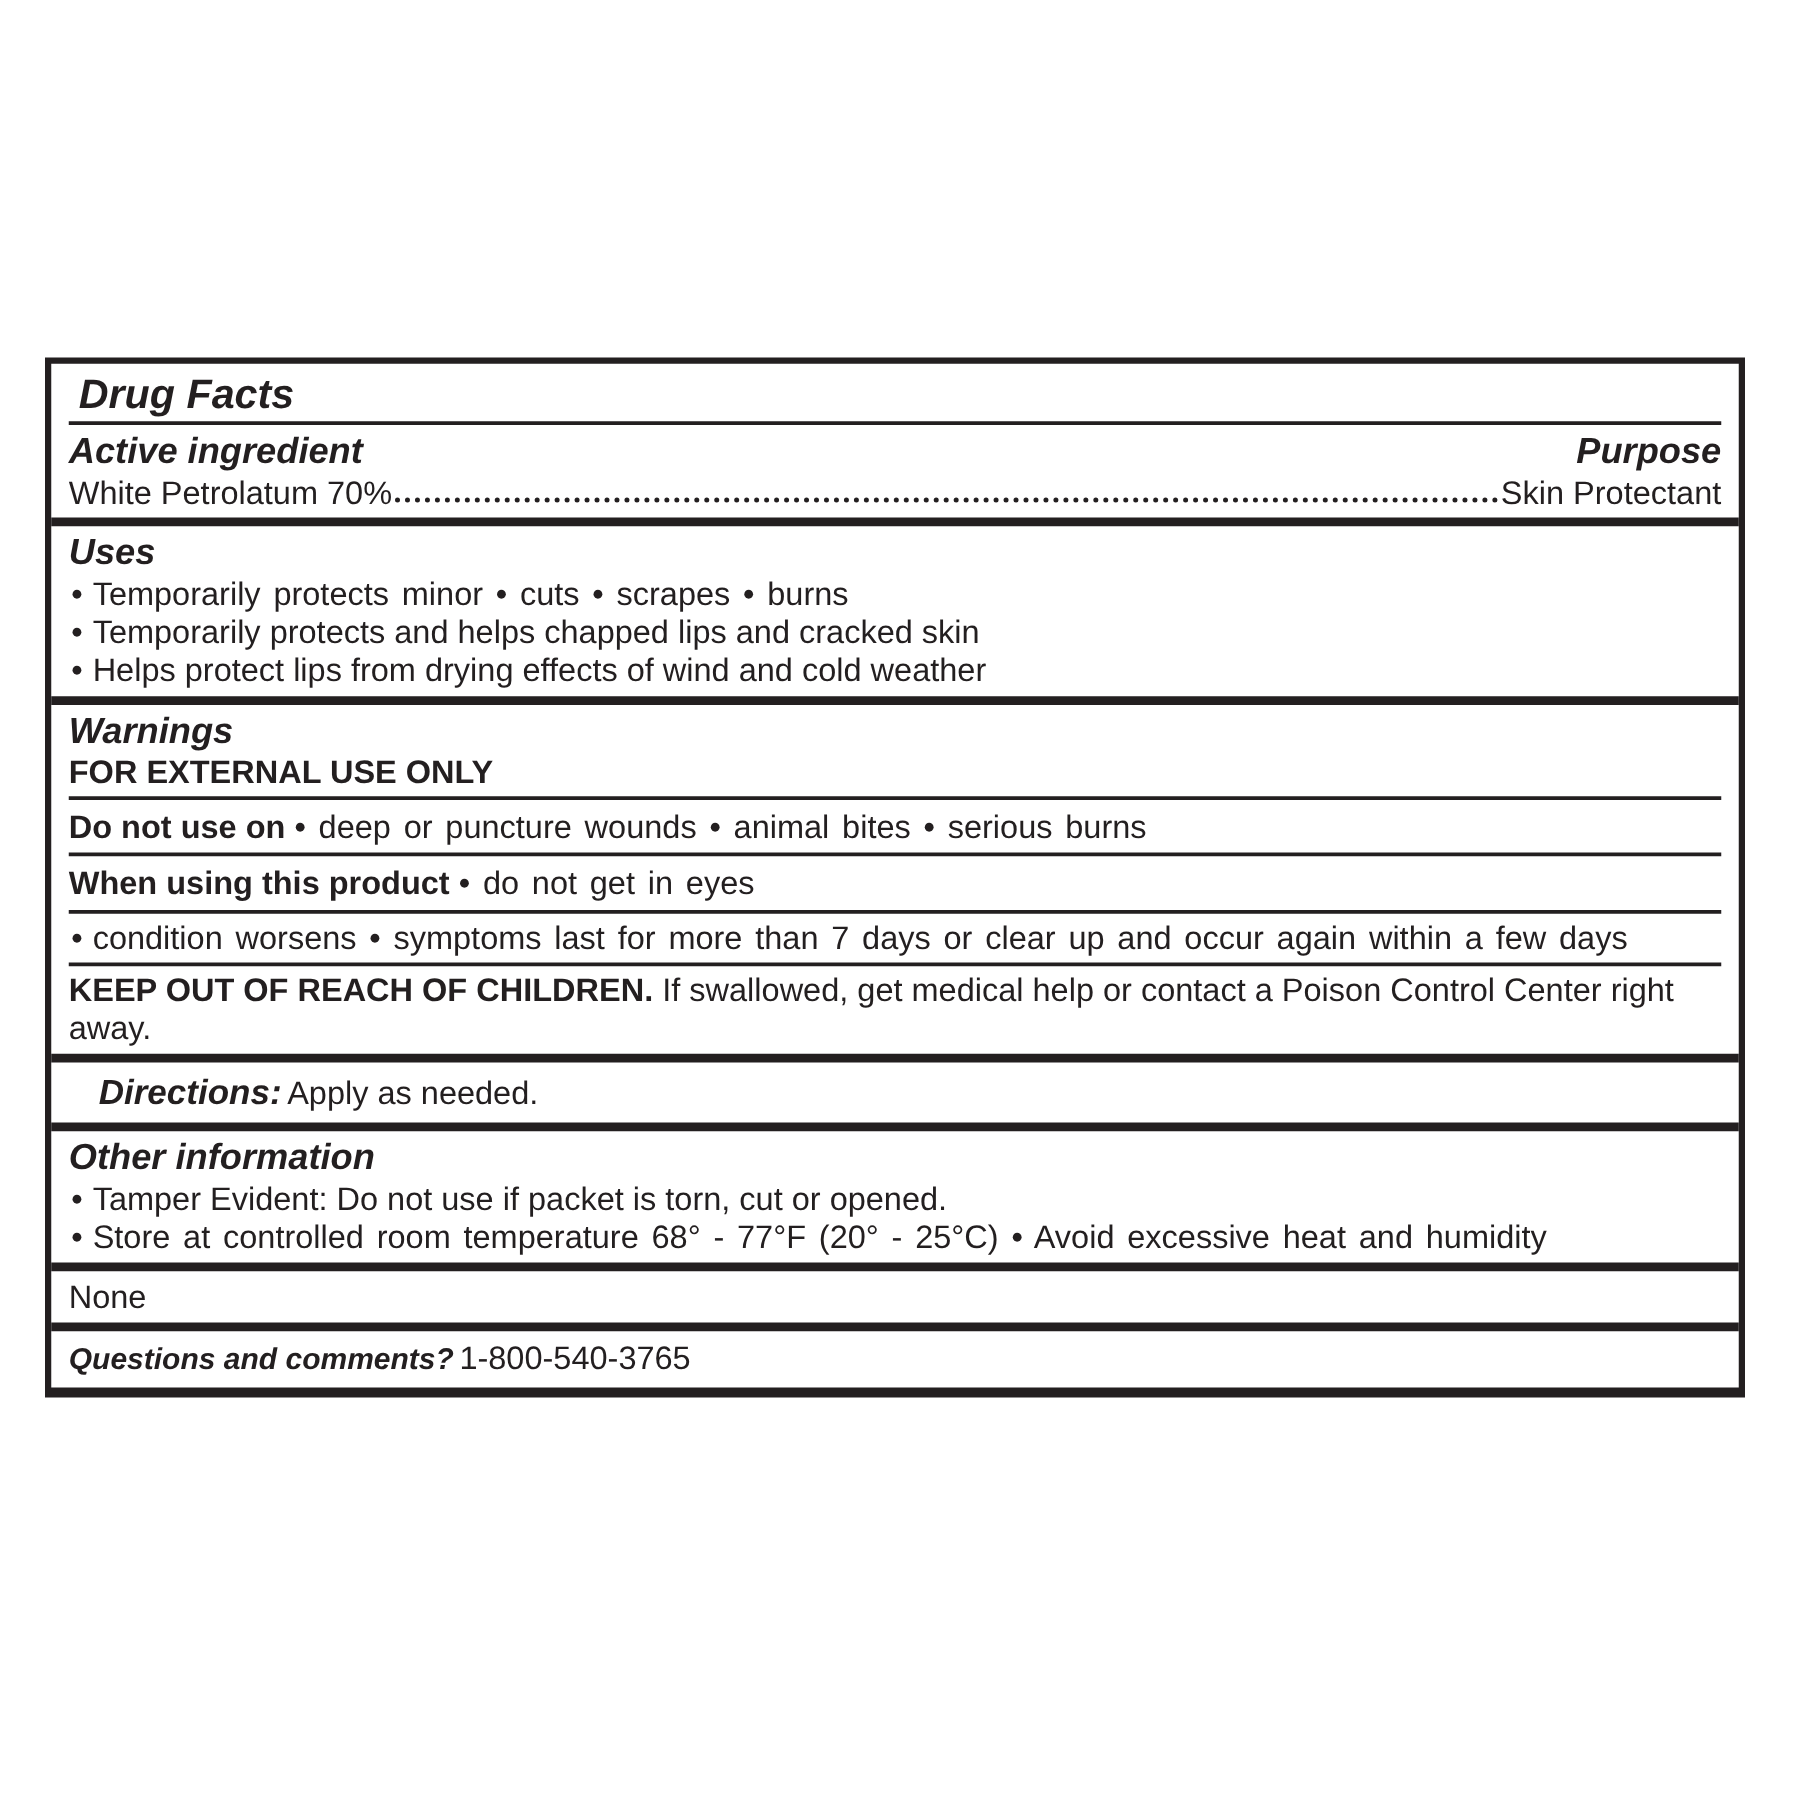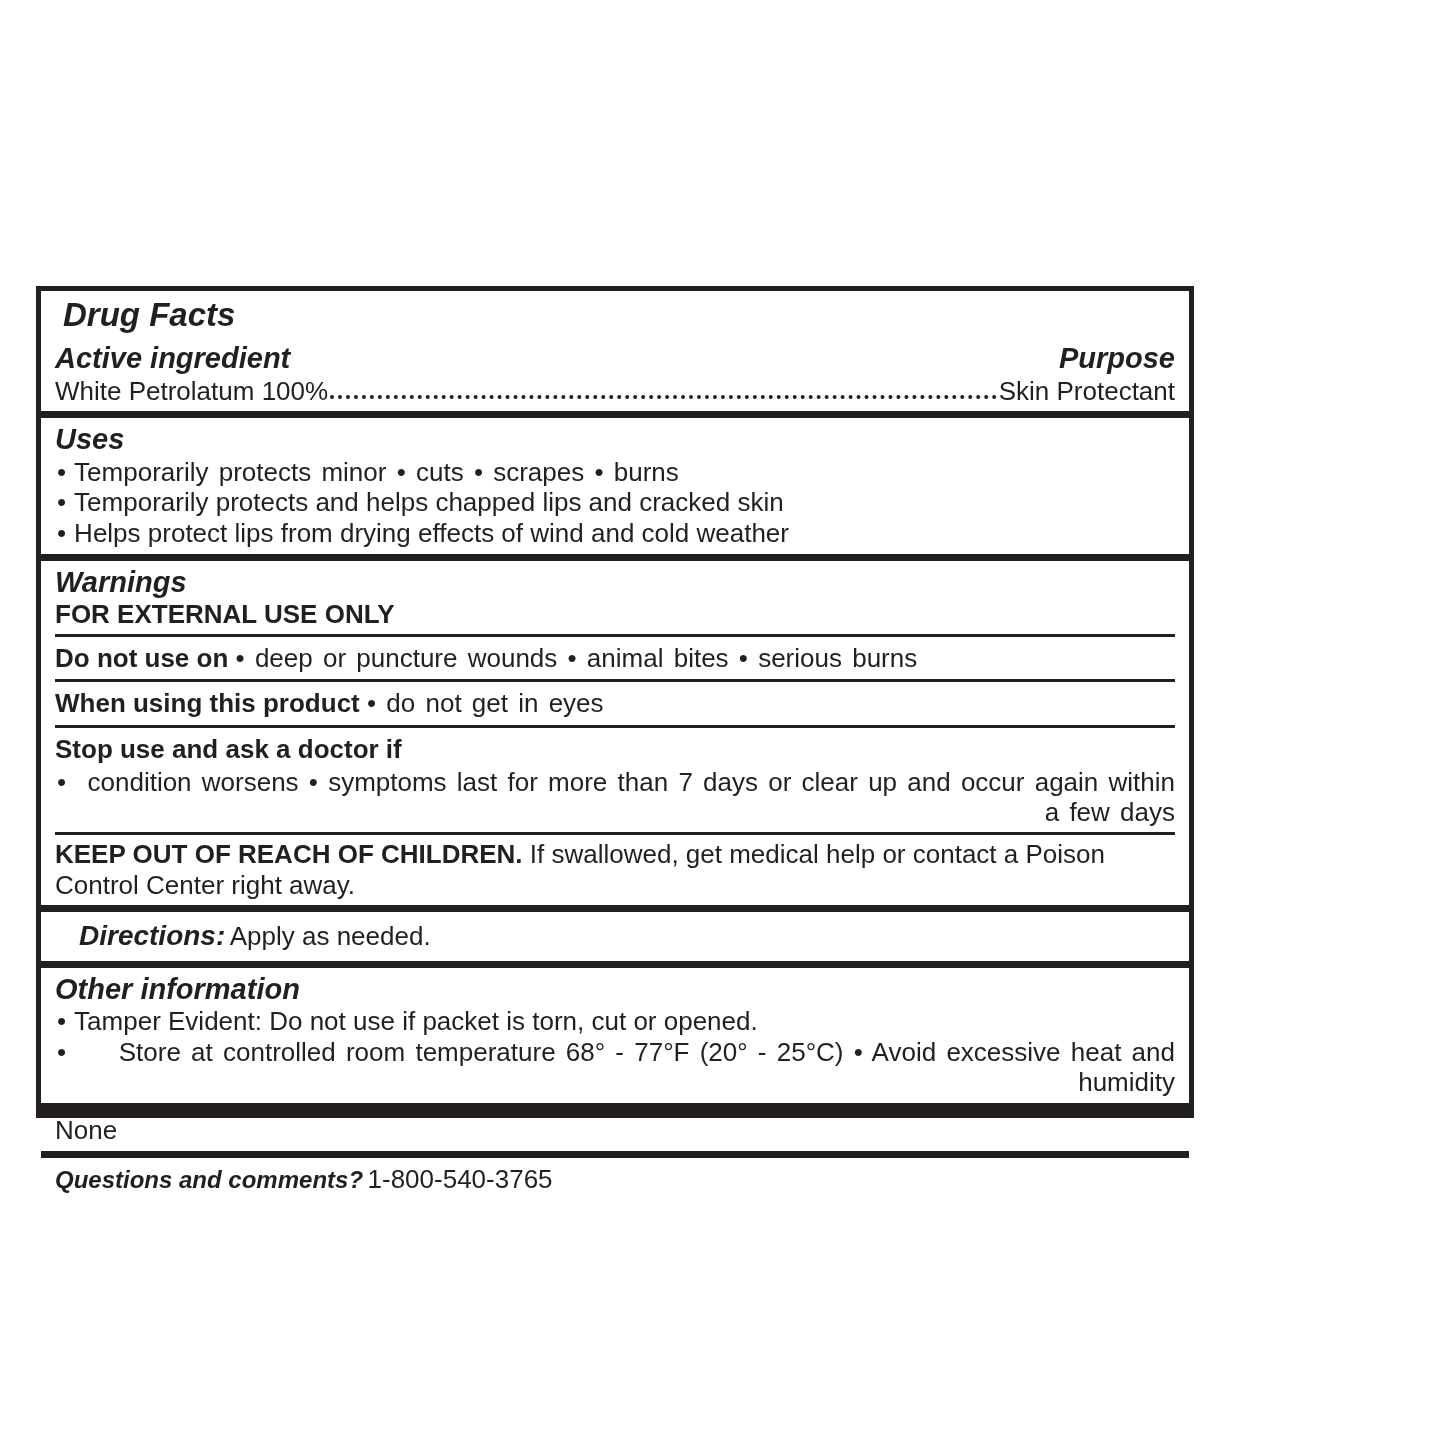--- a/index.html
+++ b/index.html
@@ -13,21 +13,21 @@
     position: relative;
     width: 1445px;
     height: 1445px;
     background: #ffffff;
     overflow: hidden;
   }
   .panel {
     position: absolute;
     left: 36px;
     top: 286px;
-    width: 1158px;
+    width: 1360px;
     height: 832px;
     box-sizing: border-box;
     border: 5px solid #231f20;
     border-bottom-width: 8px;
     background: #ffffff;
     display: flex;
     flex-direction: column;
   }
   .section { padding: 5px 14px; }
   .bar {
@@ -103,21 +103,21 @@
 
     <div class="title">Drug Facts</div>
     <div class="title-rule"></div>
 
     <div class="section">
       <div class="row-split">
         <span class="heading">Active ingredient</span>
         <span class="heading">Purpose</span>
       </div>
       <div class="leader-row body-text">
-        <span>White Petrolatum 100%</span>
+        <span>White Petrolatum 70%</span>
         <span class="leader"></span>
         <span>Skin Protectant</span>
       </div>
     </div>
 
     <div class="bar"></div>
 
     <div class="section">
       <div class="heading">Uses</div>
       <div class="bullet">
@@ -143,21 +143,20 @@
       <div class="body-text warn-sub">
         <span class="bold-lead">Do not use on</span>
         <span class="inline-gap">• deep or puncture wounds  • animal bites  • serious burns</span>
       </div>
       <div class="hairline"></div>
       <div class="body-text warn-sub">
         <span class="bold-lead">When using this product</span>
         <span class="inline-gap">• do not get in eyes</span>
       </div>
       <div class="hairline"></div>
-      <div class="body-text bold-lead warn-sub">Stop use and ask a doctor if</div>
       <div class="bullet">
         <span class="marker">•</span>
         <span class="inline-gap">condition worsens  • symptoms last for more than 7 days or clear up and occur again within a few days</span>
       </div>
       <div class="hairline"></div>
       <div class="body-text keep-out">
         <span class="bold-lead">KEEP OUT OF REACH OF CHILDREN.</span>
         <span>If swallowed, get medical help or contact a Poison Control Center right away.</span>
       </div>
     </div>

